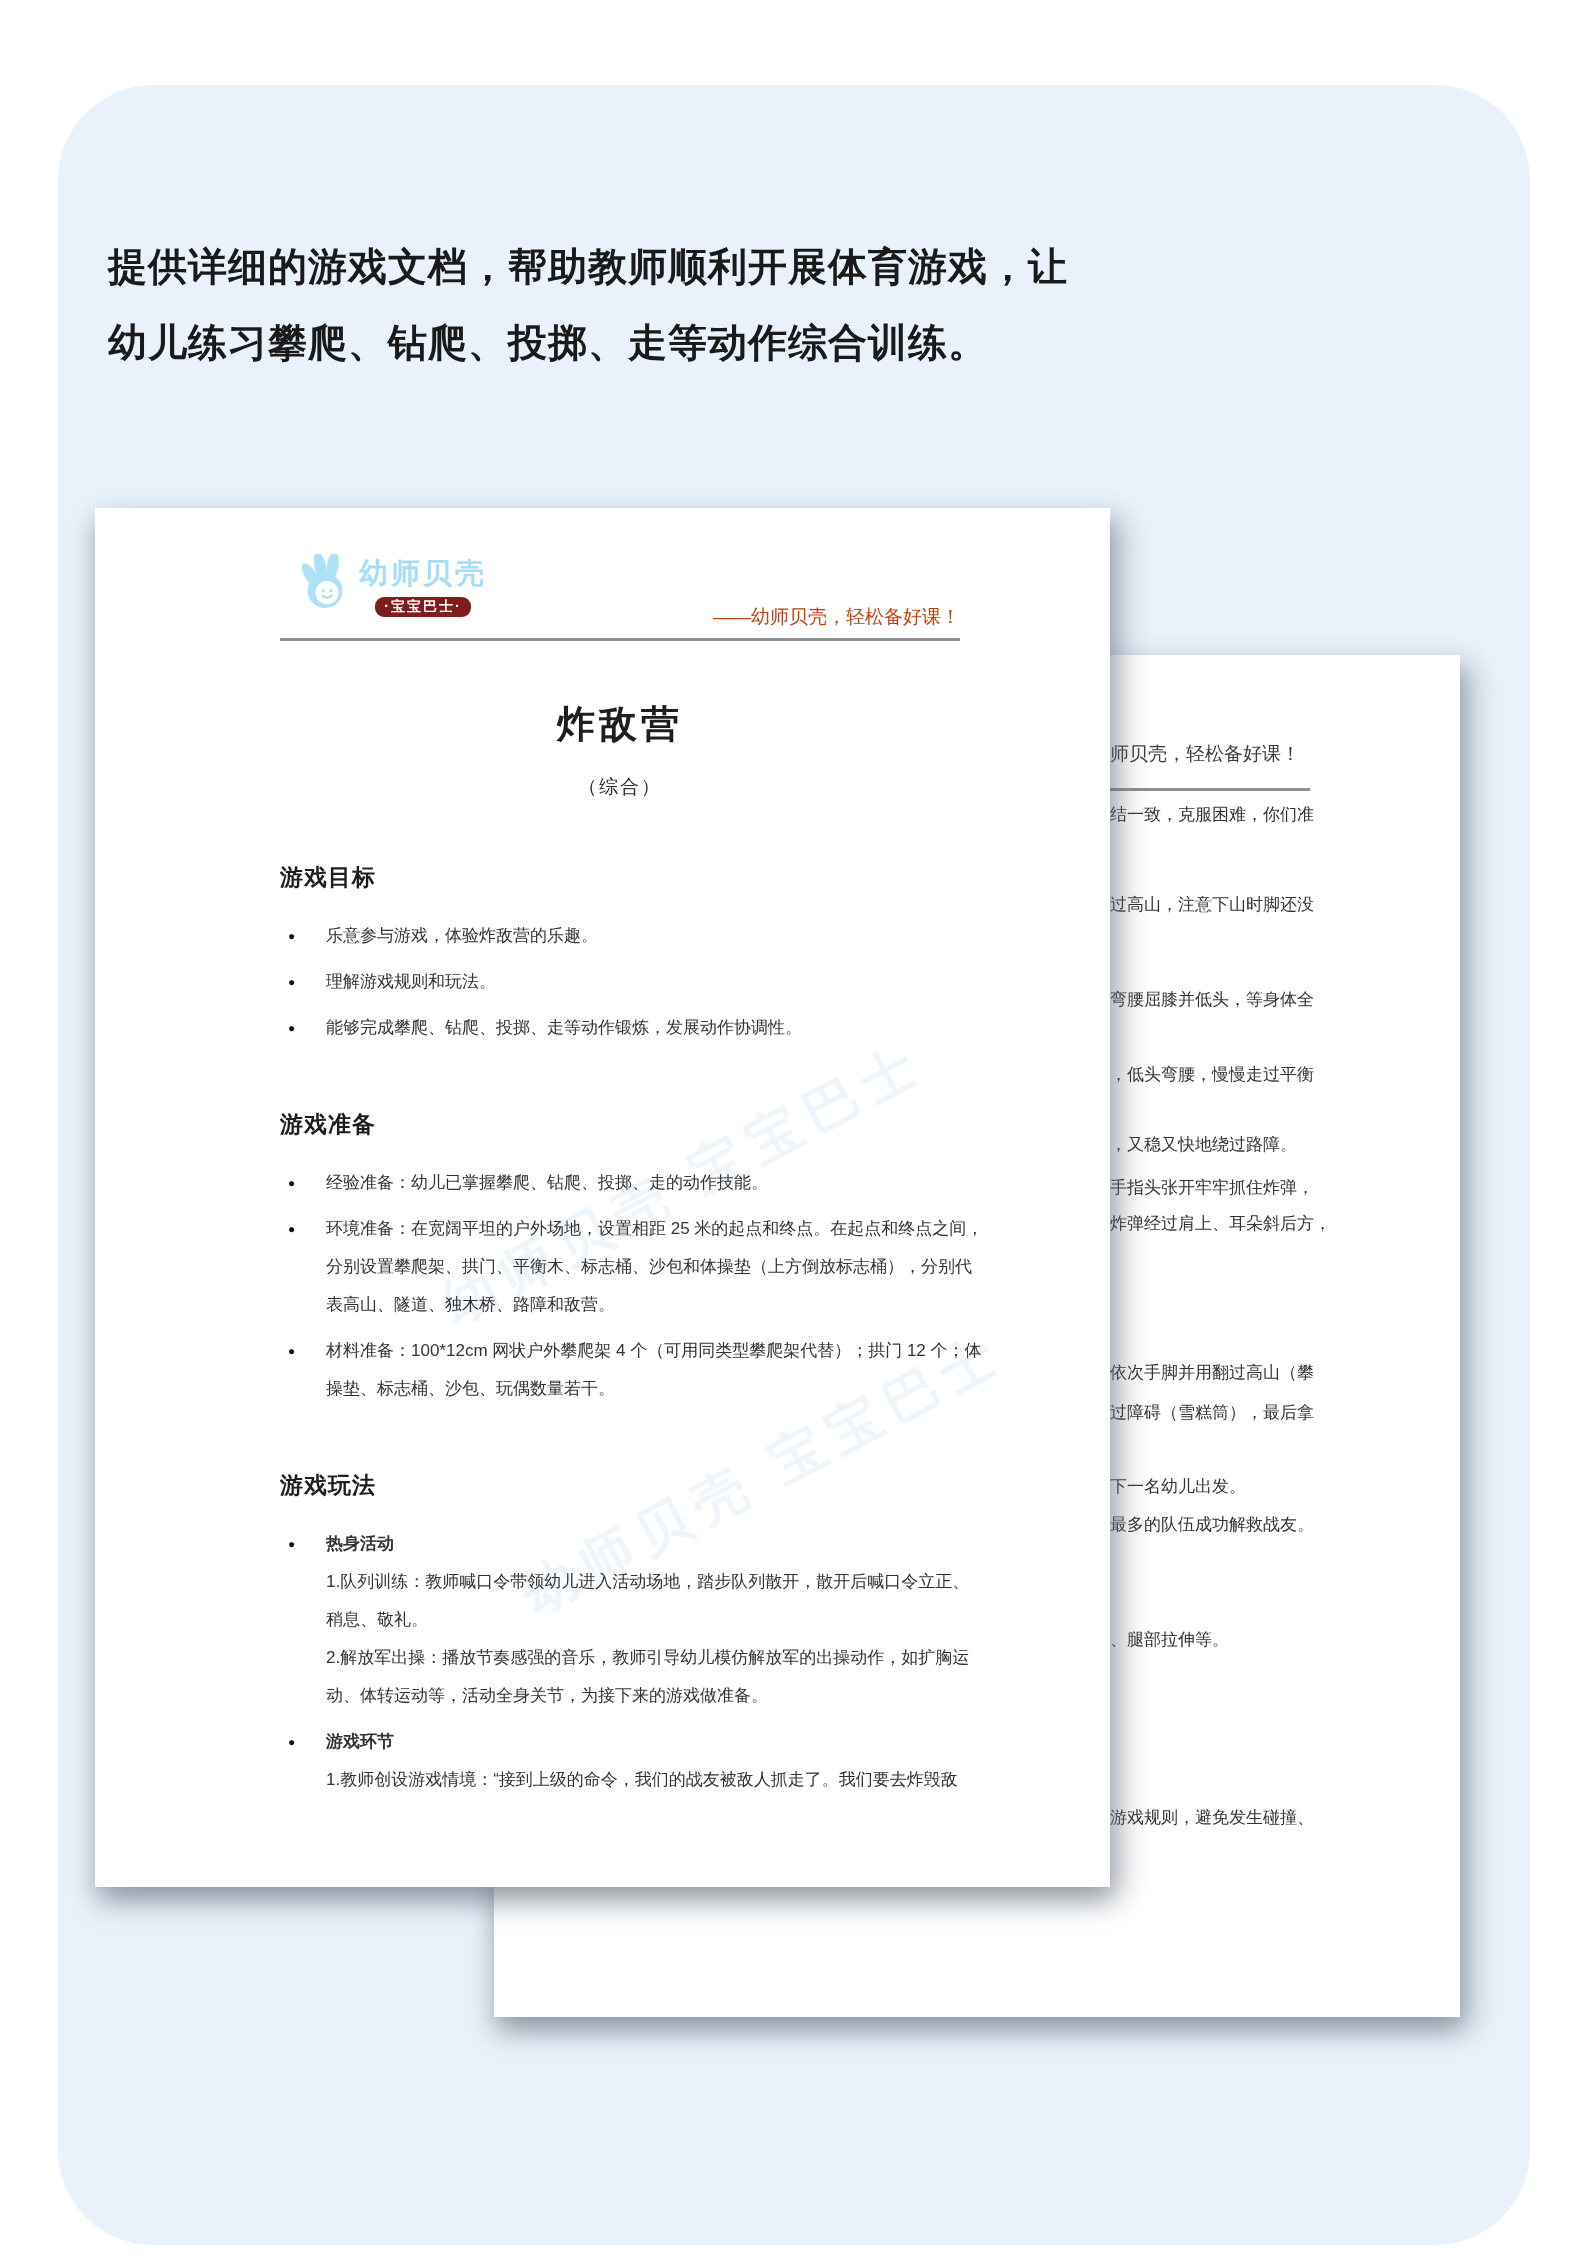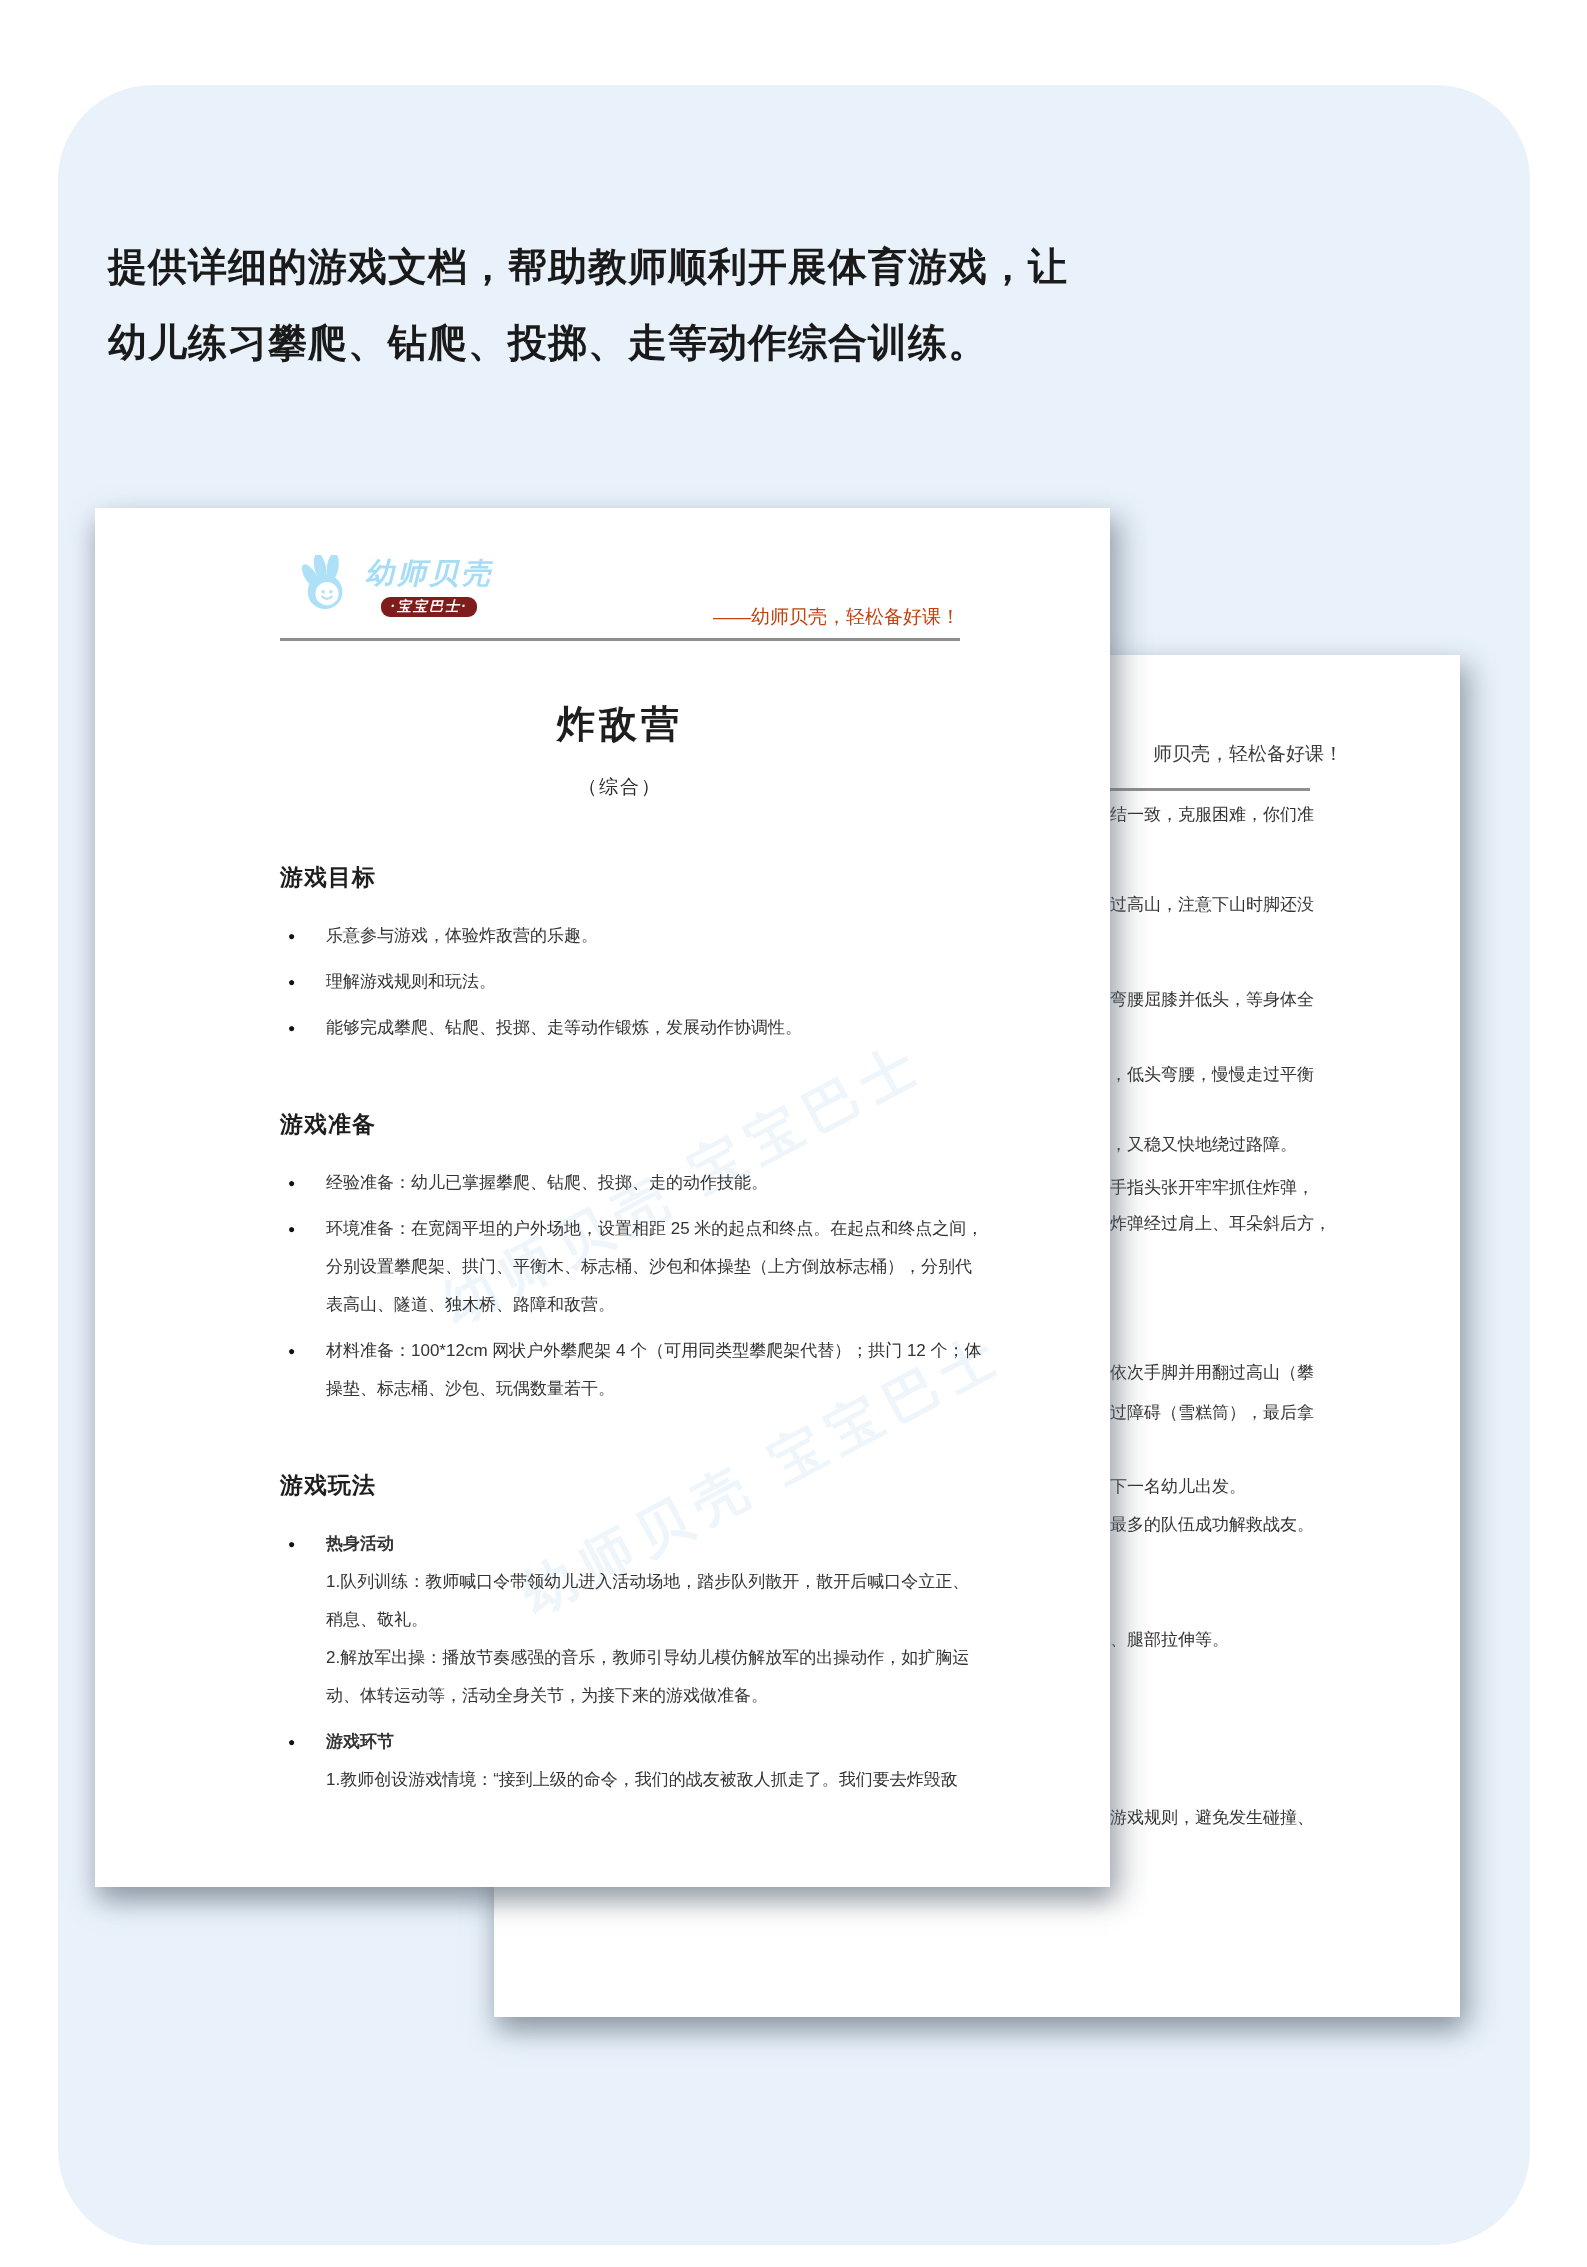--- a/index.html
+++ b/index.html
@@ -23,21 +23,21 @@
   .page {
     position:absolute; background:#ffffff;
     box-shadow: 0 14px 24px rgba(96,108,122,.50), 14px 10px 26px rgba(96,108,122,.32);
   }
   .page1 { left:95px; top:508px; width:1015px; height:1379px; z-index:2; }
   .page2 { left:494px; top:655px; width:966px; height:1362px; z-index:1; }
 
   .p1-content { position:absolute; left:185px; top:0; width:680px; }
 
   .doc-header { position:relative; height:130px; border-bottom:3px solid #8f8f8f; }
-  .logo { position:absolute; left:18px; top:46px; display:flex; align-items:center; gap:9px;font-style:italic; }
+  .logo { position:absolute; left:18px; top:46px; display:flex; align-items:flex-start; gap:3px; }
   .logo-textcol { display:flex; flex-direction:column; align-items:center; }
   .logo-name { font-size:29px; font-weight:700; color:#a5ddf7; letter-spacing:3px; }
   .logo-badge {
     margin-top:3px; background:#7f1d1d; color:#ffffff;
     font-size:14px; border-radius:9px; padding:1px 9px;
     letter-spacing:2px; font-weight:700;
   }
   .tagline { position:absolute; right:0; bottom:8px; font-size:19px; color:#c2410c; }
 
   .doc-title {
@@ -65,21 +65,21 @@
 
   .wm {
     position:absolute; font-weight:700;
     color:rgba(150,195,230,.16);
     transform:rotate(-28deg); white-space:nowrap;
     letter-spacing:10px; pointer-events:none; font-size:54px;
   }
   .wm1 { left:320px; top:640px; }
   .wm2 { left:400px; top:930px; }
 
-  .p2-tagline { position:absolute; left:616px; top:86px; font-size:19px; color:#3c3c3c; white-space:nowrap;padding-left:43px; }
+  .p2-tagline { position:absolute; left:616px; top:86px; font-size:19px; color:#3c3c3c; white-space:nowrap; }
   .p2-rule { position:absolute; left:616px; top:133px; width:200px; height:3px; background:#8f8f8f; }
   .frag { position:absolute; left:616px; font-size:17px; color:#333333; white-space:nowrap; }
 </style>
 </head>
 <body>
 
 <div class="card"></div>
 
 <div class="headline">提供详细的游戏文档，帮助教师顺利开展体育游戏，让<br>幼儿练习攀爬、钻爬、投掷、走等动作综合训练。</div>
 

